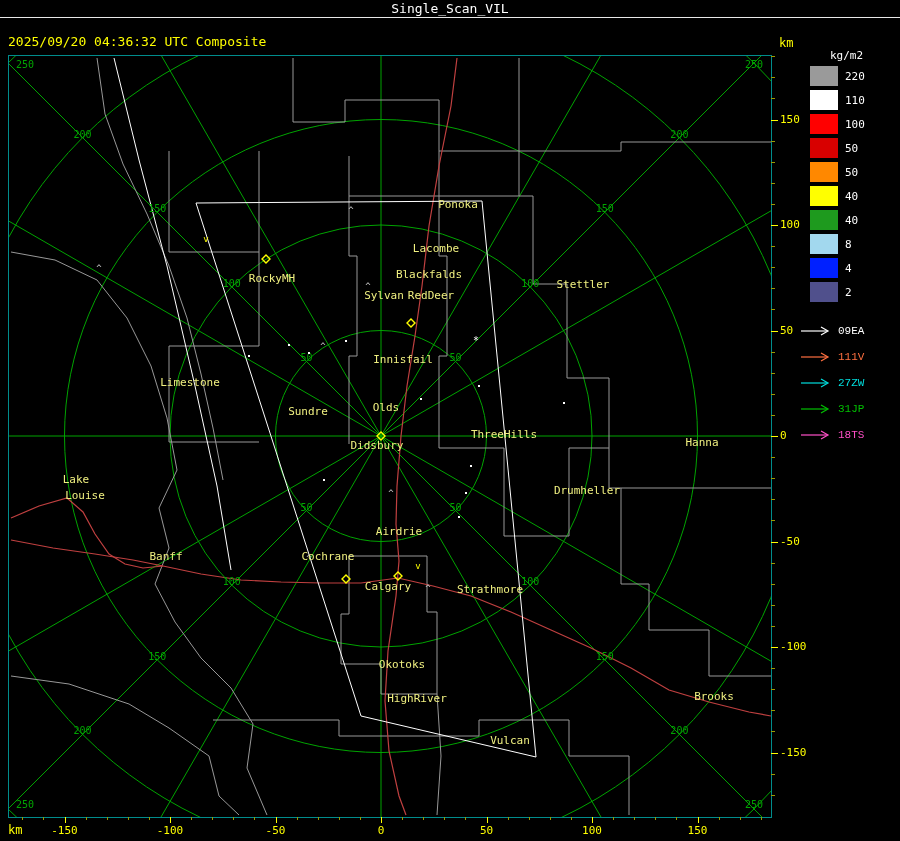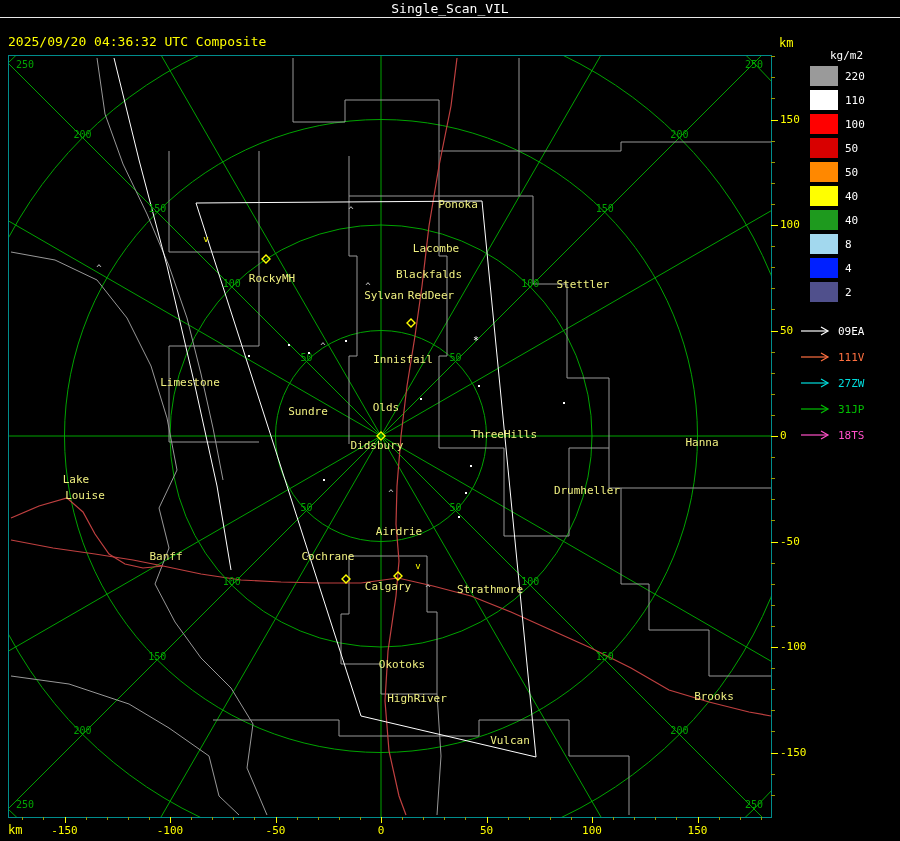--- a/index.html
+++ b/index.html
@@ -18,21 +18,21 @@
   .mtick-b{position:absolute;width:1px;height:3px;background:#9a9a00;}
   .lbl-r{position:absolute;color:#ffff00;font-size:11px;}
   .lbl-b{position:absolute;color:#ffff00;font-size:11px;width:34px;text-align:center;}
   #km-bottom{position:absolute;left:8px;top:823px;color:#ffff00;font-size:12px;}
   #cb-unit{position:absolute;left:830px;top:49px;color:#fff;font-size:11px;}
   #colorbar-entries{position:absolute;left:810px;top:66px;}
   .cb-row{height:20px;margin-bottom:4px;display:flex;align-items:center;}
   .cb-swatch{display:inline-block;width:28px;height:20px;}
   .cb-label{color:#fff;font-size:11px;margin-left:7px;}
   #sites{position:absolute;left:800px;top:318px;}
-  .site-row{height:26px;display:flex;align-items:center;}
+  .site-row{height:26px;display:flex;align-items:center;font-family:Liberation Mono, monospace;}
   .site-label{font-size:11px;margin-left:6px;}
 </style>
 </head>
 <body>
 
 <div id="app">
   <div id="titlebar">
     <span>Single_Scan_VIL</span>
   </div>
 

